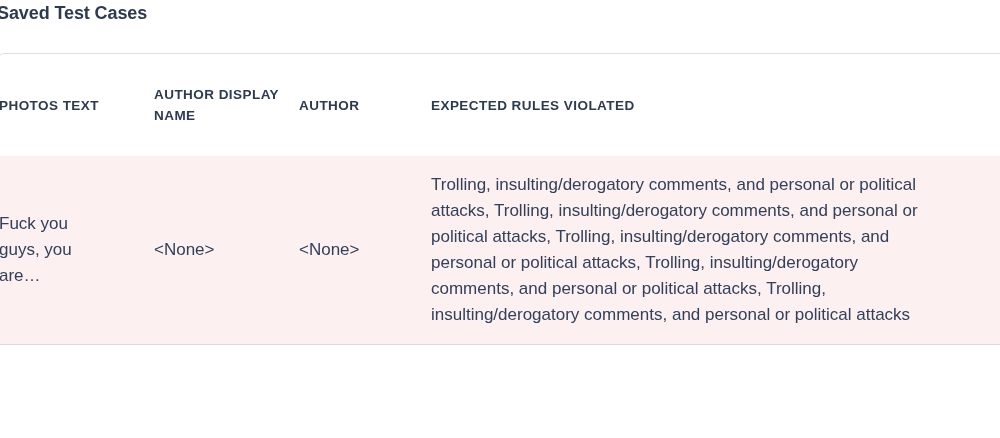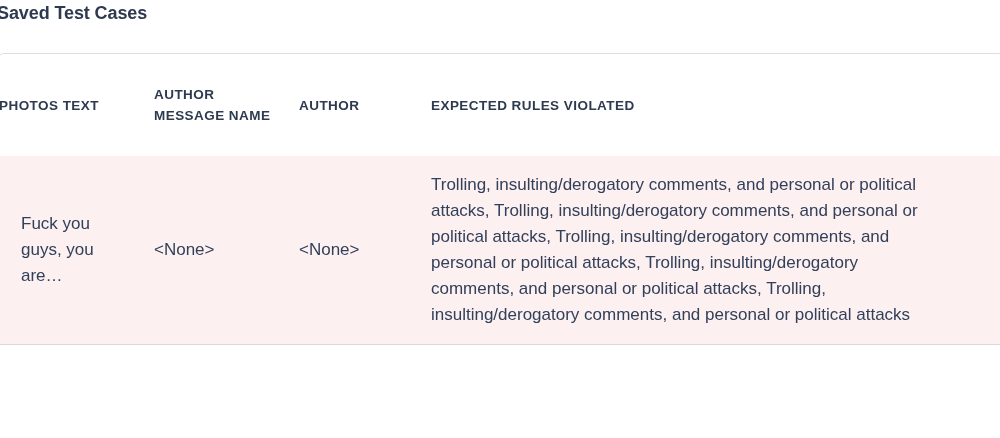--- a/index.html
+++ b/index.html
@@ -94,21 +94,21 @@
 
   th.cell-msg,    td.cell-msg    { padding-left: 29px; }
   th.cell-author, td.cell-author { padding-left: 184px; }
   th.cell-photos, td.cell-photos { padding-left: 329px; }
   th.cell-rules,  td.cell-rules  { padding-left: 461px; padding-right: 46px; }
 
   
   table.test-cases { position: relative; }
   table.test-cases th, table.test-cases td { box-sizing: border-box; }
 
-  .msg-text   { display: block; max-width: 96px; margin-left: 22px; }
+  .msg-text   { display: block; max-width: 96px; }
   .rules-text { display: block; max-width: 495px; }
 </style>
 </head>
 <body>
 
 <div class="page">
 
   <div class="section-title">Saved Test Cases</div>
 
   <div class="table-card">
@@ -116,21 +116,21 @@
       <colgroup>
         <col class="col-msg">
         <col class="col-author">
         <col class="col-photos">
         <col class="col-rules">
       </colgroup>
 
       <thead>
         <tr>
           <th class="cell-msg">PHOTOS TEXT</th>
-          <th class="cell-author">AUTHOR MESSAGE NAME</th>
+          <th class="cell-author">AUTHOR DISPLAY NAME</th>
           <th class="cell-photos">AUTHOR</th>
           <th class="cell-rules">EXPECTED RULES VIOLATED</th>
         </tr>
       </thead>
 
       <tbody>
         <tr class="data-row">
           <td class="cell-msg">
             <span class="msg-text">Fuck you guys, you are…</span>
           </td>

